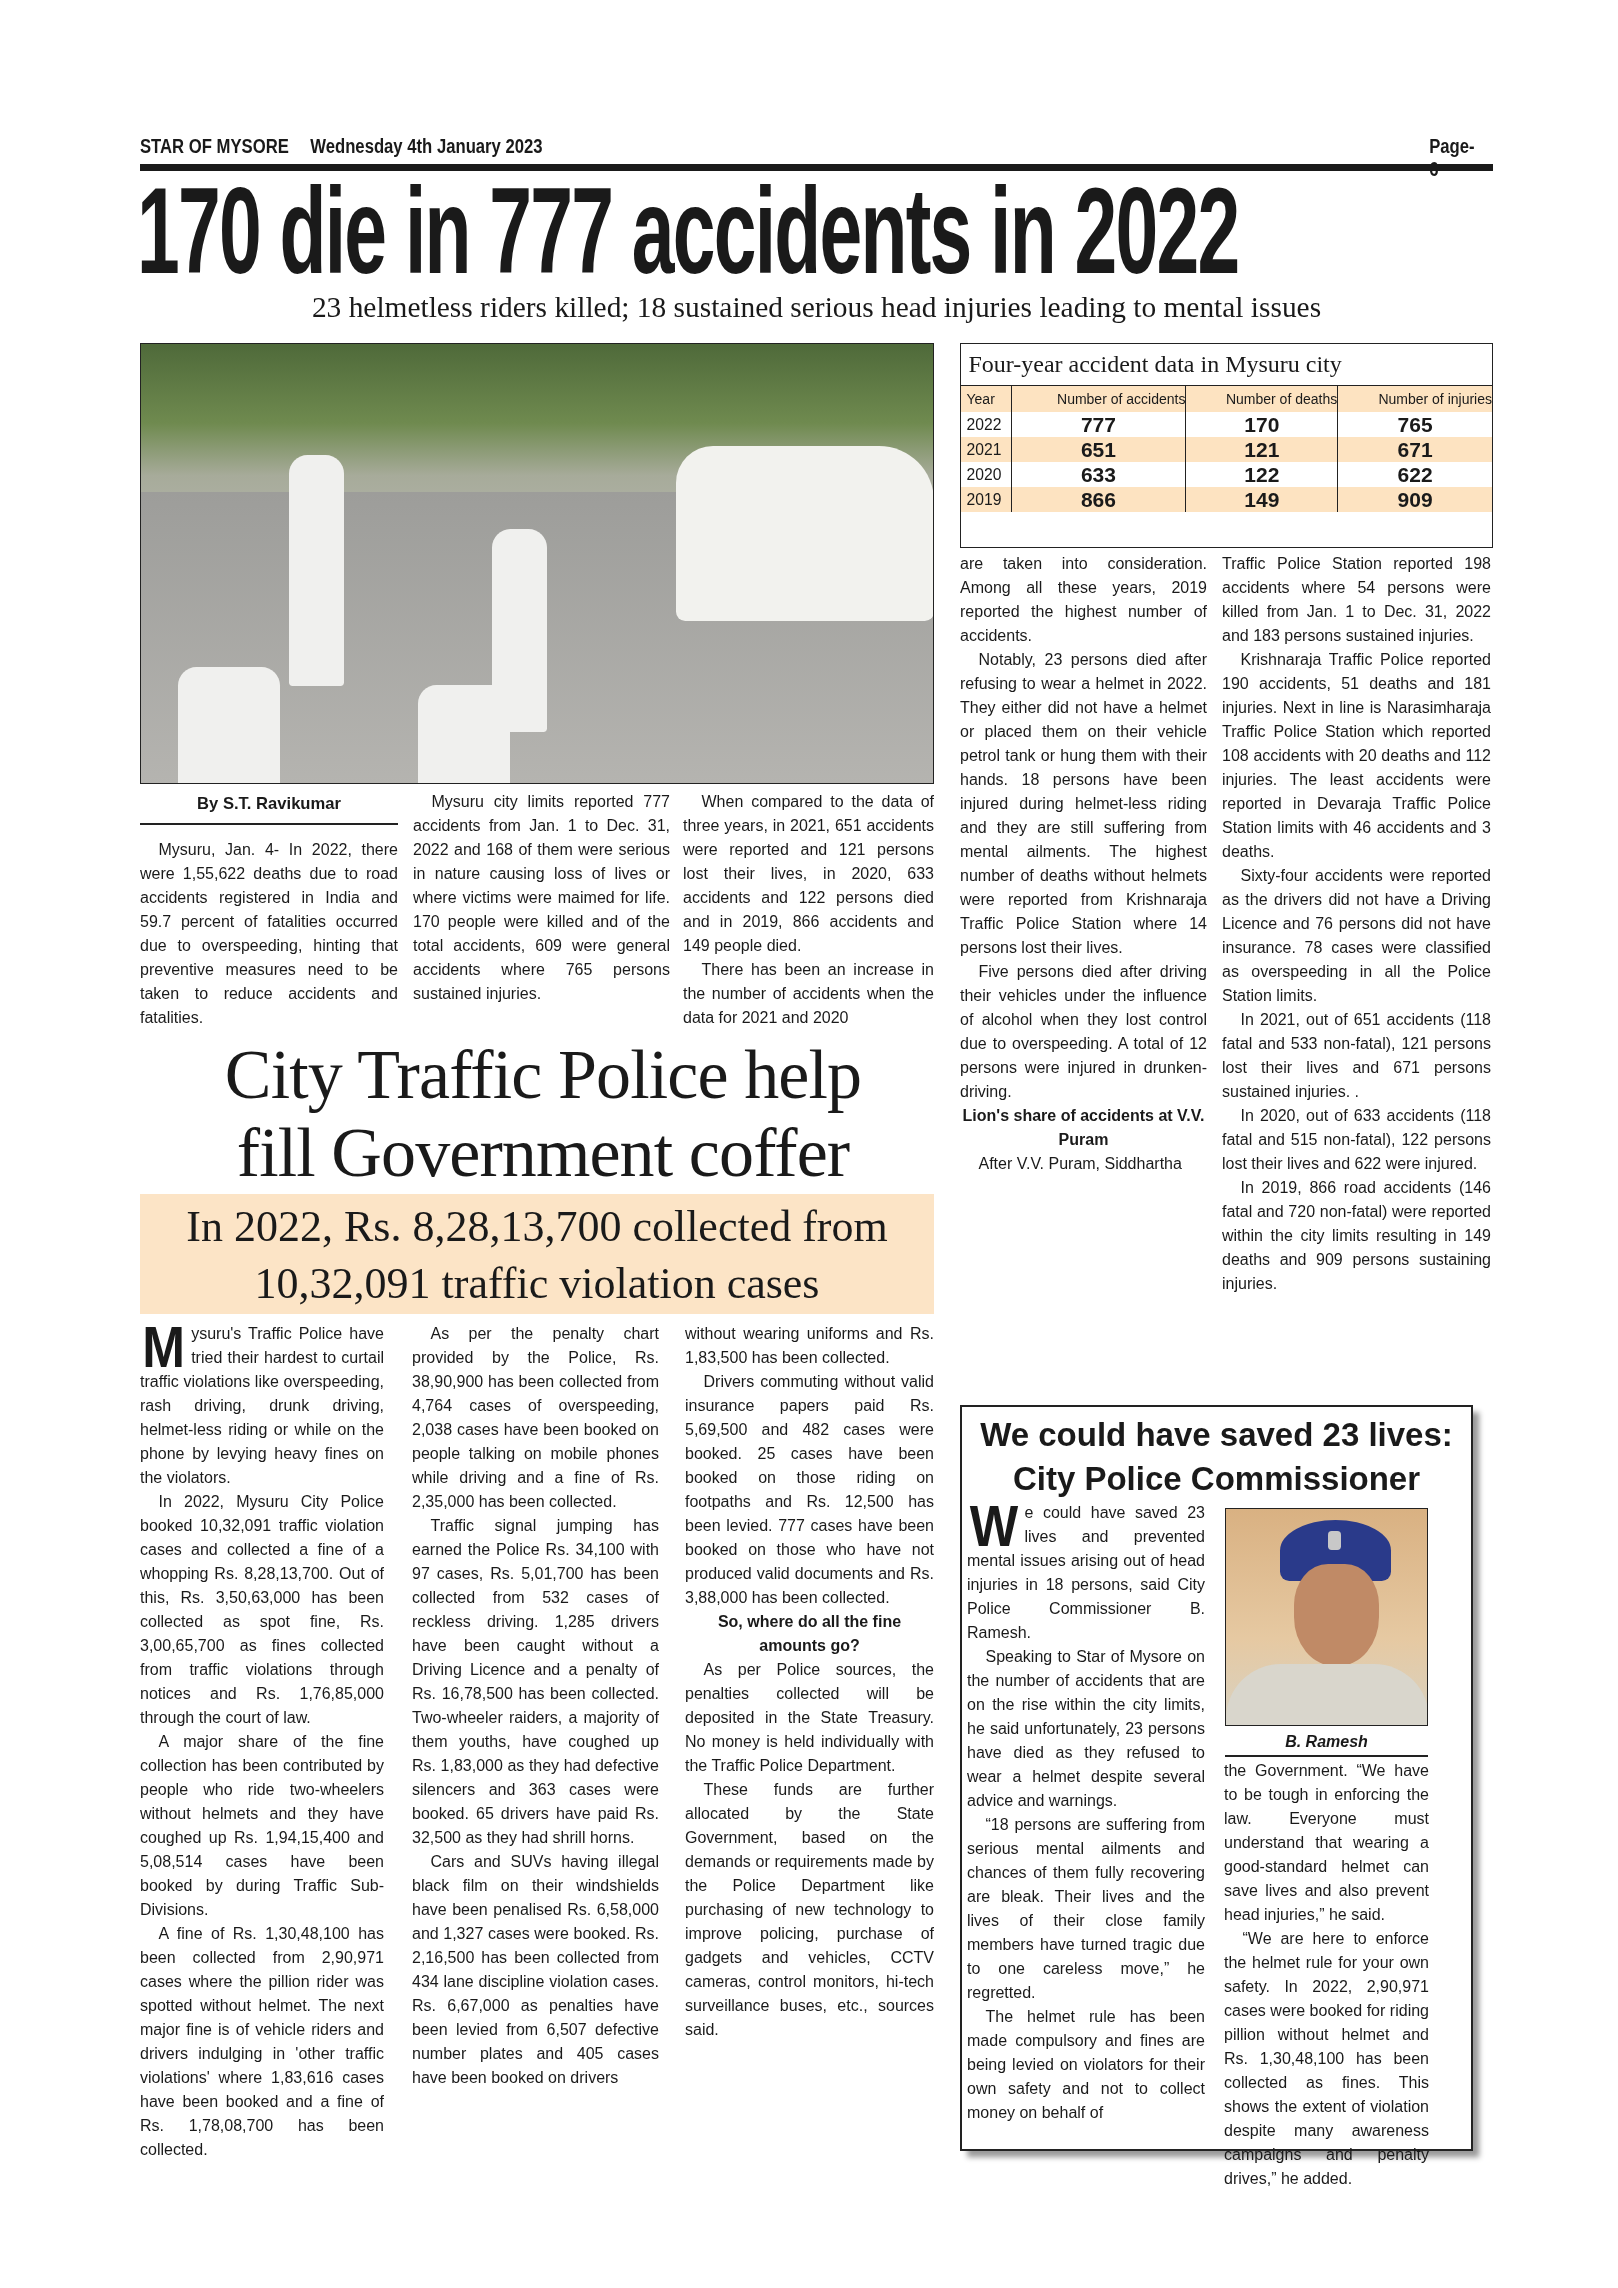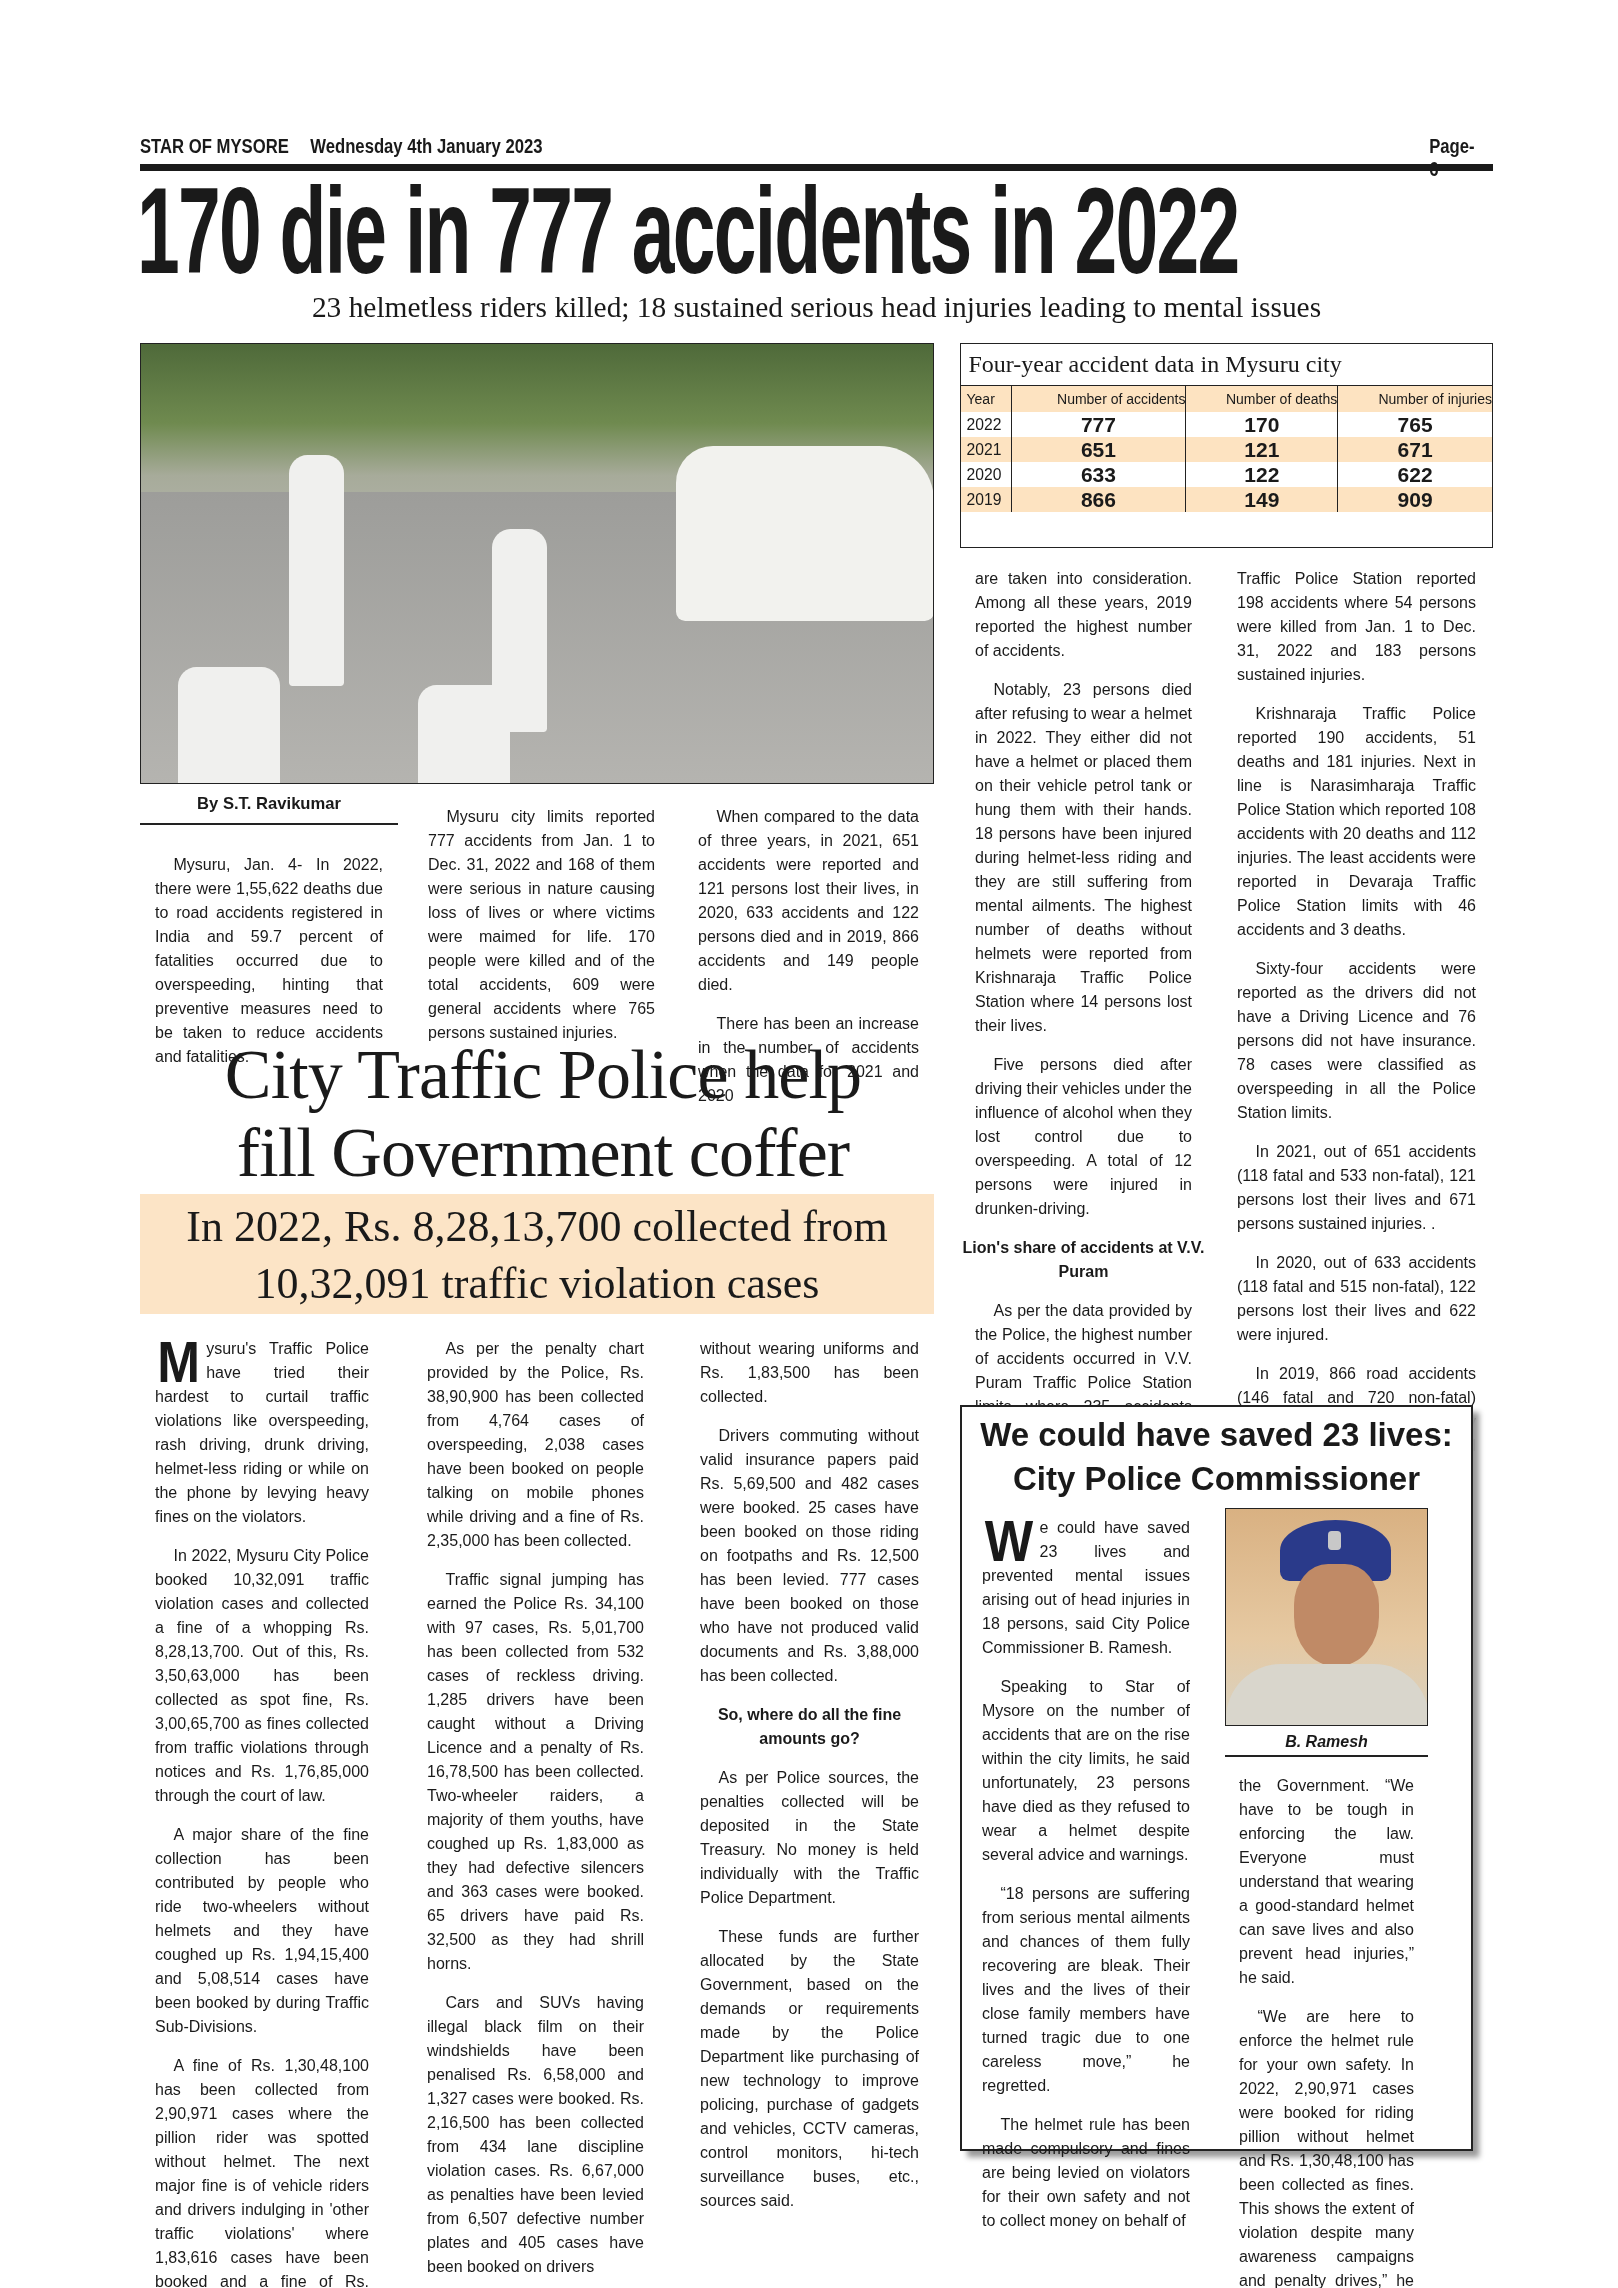--- a/index.html
+++ b/index.html
@@ -18,21 +18,21 @@
   .table-box { left:960px; top:343px; width:533px; height:205px; border:1.8px solid #222; box-sizing:border-box; }
   .table-title { height:41px; font-family:"Liberation Serif", serif; font-size:24px; line-height:41px; padding-left:7.4px; border-bottom:1.8px solid #222; }
   table.acc { border-collapse:collapse; width:100%; font-family:"Liberation Sans", sans-serif; }
   table.acc td, table.acc th { padding:0; height:25px; border-left:1.8px solid #222; }
   table.acc td:first-child, table.acc th:first-child { border-left:none; }
   table.acc th { background:#fde3c1; font-weight:normal; font-size:14px; height:26px;text-align:right; }
   table.acc tr.shade td { background:#fde3c1; }
   table.acc td.y { font-size:15.7px; padding-left:5.5px; width:44px; }
   table.acc td.v { font-weight:bold; font-size:21px; text-align:center; }
   .col { position:absolute; font-size:16px; line-height:24px; text-align:justify; hyphens:none; }
-  .col p { margin:15px; text-indent:18.5px; }
+  .col p { margin:0; text-indent:18.5px; }
   .col p.noind { text-indent:0; }
   .col h4 { margin:0; font-size:16px; text-align:center; font-weight:bold; line-height:24px; }
   .byline { left:140px; top:792px; width:258px; text-align:center; font-weight:bold; font-size:16.6px; line-height:24px; }
   .byrule { left:140px; top:823px; width:258px; height:1.8px; background:#222; }
   .h2 { left:137px; top:1036px; width:812px; text-align:center; font-family:"Liberation Serif", serif; font-weight:normal; font-size:70px; line-height:78px; letter-spacing:-0.9px; }
   .deck { left:140px; top:1194px; width:794px; height:120px; background:#fce4c6; text-align:center; font-family:"Liberation Serif", serif; font-size:44px; line-height:57px; padding-top:3.7px; box-sizing:border-box; }
   .dropcap { float:left; font-family:"Liberation Sans", sans-serif; font-weight:bold; font-size:57px; line-height:46px; margin:1.8px 3.7px 0 0; transform:scaleX(0.9); }
   .sidebar { left:960px; top:1405px; width:513px; height:746px; border:2.8px solid #222; box-sizing:border-box; background:#fff; box-shadow:7.4px 7.4px 5.5px #999; }
   .sidebar-title { position:absolute; left:0; top:5.5px; width:100%; text-align:center; font-weight:bold; font-size:33px; line-height:44px; }
   .portrait { left:1225px; top:1508px; width:203px; height:218px; border:1.8px solid #222; box-sizing:border-box; overflow:hidden; background:linear-gradient(180deg,#d9b182 0%,#e6c9a2 60%,#d8d2c2 100%); }
@@ -114,21 +114,20 @@
 </div>
 <div class="col" style="left:683px;top:790px;width:251px;">
   <p>When compared to the data of three years, in 2021, 651 accidents were reported and 121 persons lost their lives, in 2020, 633 accidents and 122 persons died and in 2019, 866 accidents and 149 people died.</p>
   <p>There has been an increase in the number of accidents when the data for 2021 and 2020</p>
 </div>
 <div class="col" style="left:960px;top:552px;width:247px;">
   <p class="noind">are taken into consideration. Among all these years, 2019 reported the highest number of accidents.</p>
   <p>Notably, 23 persons died after refusing to wear a helmet in 2022. They either did not have a helmet or placed them on their vehicle petrol tank or hung them with their hands. 18 persons have been injured during helmet-less riding and they are still suffering from mental ailments. The highest number of deaths without helmets were reported from Krishnaraja Traffic Police Station where 14 persons lost their lives.</p>
   <p>Five persons died after driving their vehicles under the influence of alcohol when they lost control due to overspeeding. A total of 12 persons were injured in drunken-driving.</p>
   <h4>Lion's share of accidents at V.V. Puram</h4>
-  <p>As per the data provided by the Police, the highest number of accidents occurred in V.V. Puram Traffic Police Station limits where 235 accidents were reported, 42 people lost their lives and 239 people sustained injuries.</p>
   <p>After V.V. Puram, Siddhartha</p>
 </div>
 <div class="col" style="left:1222px;top:552px;width:269px;">
   <p class="noind">Traffic Police Station reported 198 accidents where 54 persons were killed from Jan. 1 to Dec. 31, 2022 and 183 persons sustained injuries.</p>
   <p>Krishnaraja Traffic Police reported 190 accidents, 51 deaths and 181 injuries. Next in line is Narasimharaja Traffic Police Station which reported 108 accidents with 20 deaths and 112 injuries. The least accidents were reported in Devaraja Traffic Police Station limits with 46 accidents and 3 deaths.</p>
   <p>Sixty-four accidents were reported as the drivers did not have a Driving Licence and 76 persons did not have insurance. 78 cases were classified as overspeeding in all the Police Station limits.</p>
   <p>In 2021, out of 651 accidents (118 fatal and 533 non-fatal), 121 persons lost their lives and 671 persons sustained injuries. .</p>
   <p>In 2020, out of 633 accidents (118 fatal and 515 non-fatal), 122 persons lost their lives and 622 were injured.</p>
   <p>In 2019, 866 road accidents (146 fatal and 720 non-fatal) were reported within the city limits resulting in 149 deaths and 909 persons sustaining injuries.</p>
 </div>

